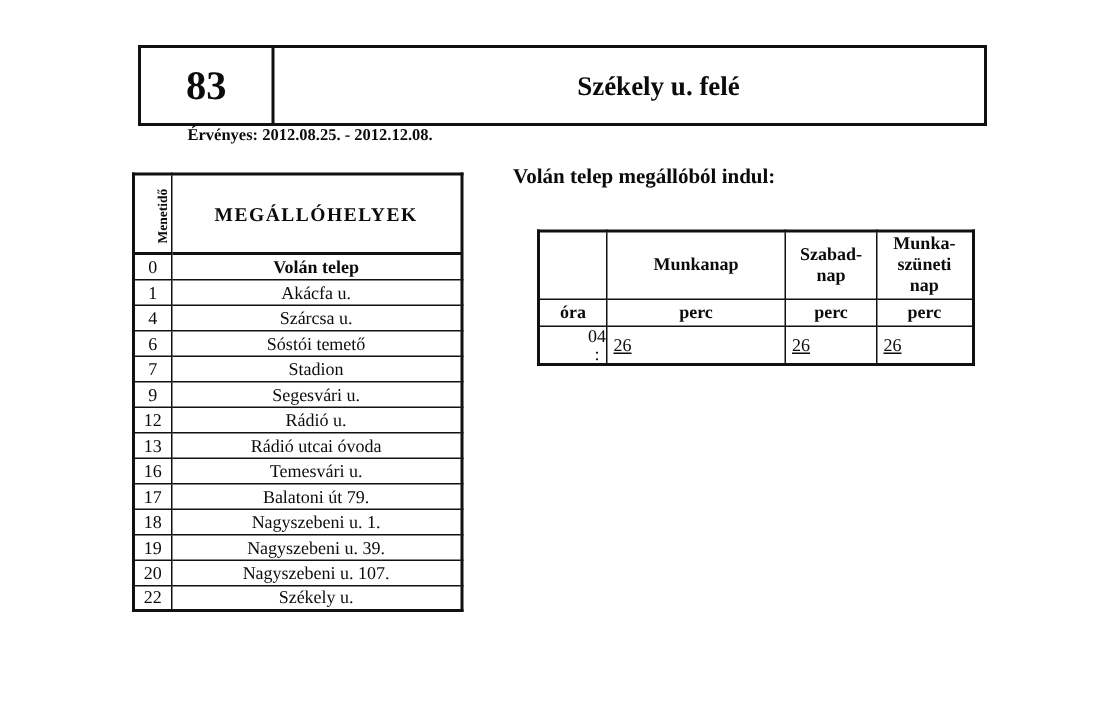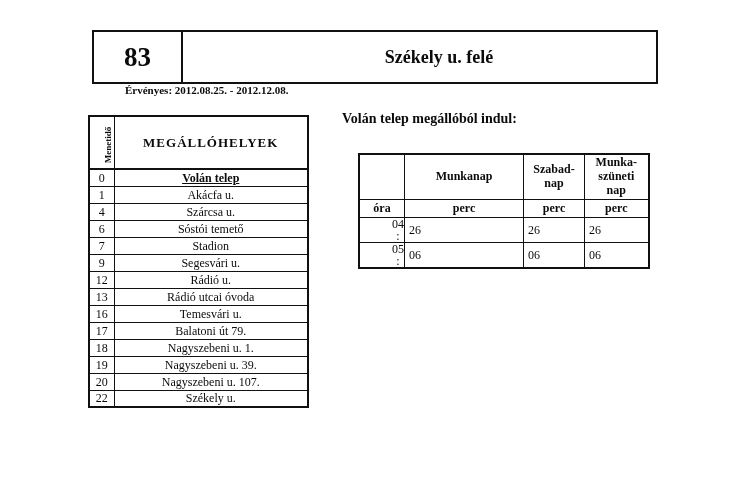--- a/index.html
+++ b/index.html
@@ -59,21 +59,21 @@
   .stops-header-cell {
     text-align: center; vertical-align: middle;
     font-size: 13px; font-weight: bold; letter-spacing: 1px;
   }
   .stops-table .data-row td {
     height: 17px; font-size: 12px;
     text-align: center; vertical-align: middle;
     line-height: 1;
   }
   .stops-table .data-row td.t { font-size: 12px; }
-  .first-stop { font-weight: bold; text-decoration: underline; }
+  .first-stop { font-weight: bold; }
 
   
   .departures-title {
     position: absolute; left: 342px; top: 111px;
     font-size: 14px; font-weight: bold;
   }
   .departures-table {
     position: absolute; left: 358px; top: 153px;
     border-collapse: collapse;
     border: 2px solid #111;
@@ -90,21 +90,21 @@
     white-space: pre-line; line-height: 1.15;
   }
   .departures-table .unit-row td {
     height: 18px; text-align: center; vertical-align: middle;
     font-size: 12px; font-weight: bold; line-height: 1;
   }
   .departures-table .dep-row td {
     height: 16px; font-size: 12px; vertical-align: middle; line-height: 1;
   }
   .departures-table .dep-row td.hour { text-align: center; padding-left: 32px; }
-  .departures-table .dep-row td.min  { text-align: left; padding-left: 4px; }
+  .departures-table .dep-row td.min  { text-align: left; padding-left: 4px; text-decoration: underline; }
 </style>
 </head>
 <body>
 
 <div class="header-box">
   <div class="route-number-cell">83</div>
   <div class="direction-cell">Székely u. felé</div>
 </div>
 
 <div class="validity">Érvényes: 2012.08.25.  -  2012.12.08.</div>
@@ -204,20 +204,14 @@
     <td>perc</td>
     <td>perc</td>
     <td>perc</td>
   </tr>
   <tr class="dep-row">
     <td class="hour">04 :</td>
     <td class="min">26</td>
     <td class="min">26</td>
     <td class="min">26</td>
   </tr>
-  <tr class="dep-row">
-    <td class="hour">05 :</td>
-    <td class="min">06</td>
-    <td class="min">06</td>
-    <td class="min">06</td>
-  </tr>
 </tbody>
   </table>
 
 </body></html>

